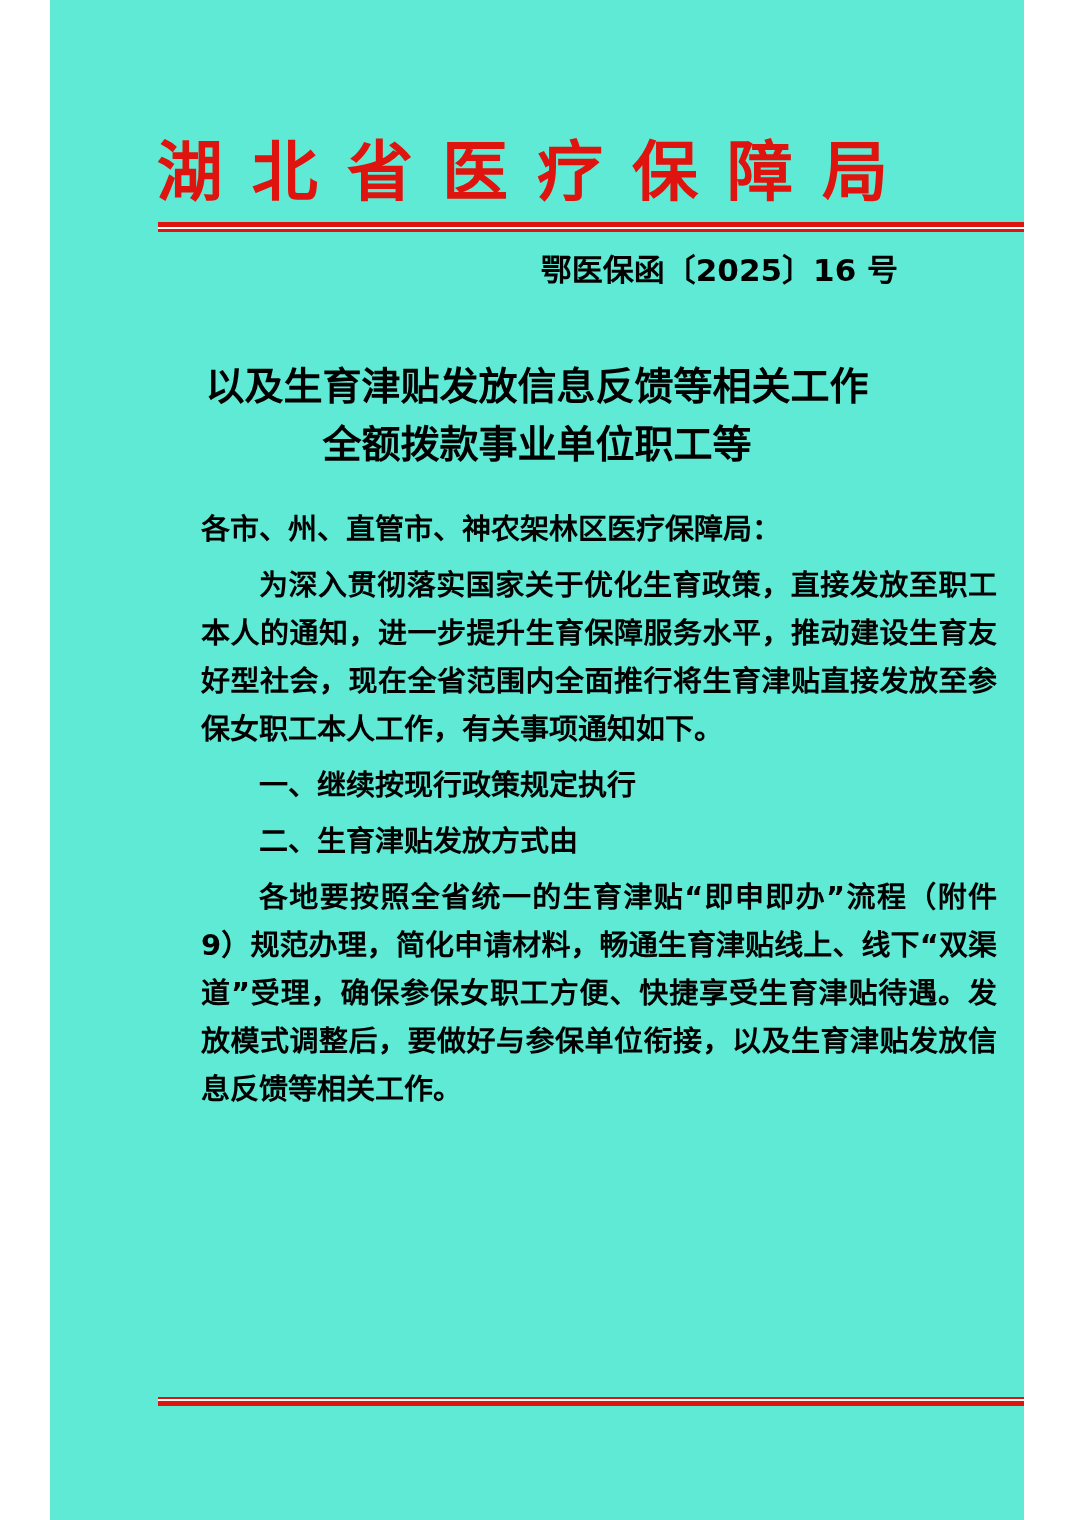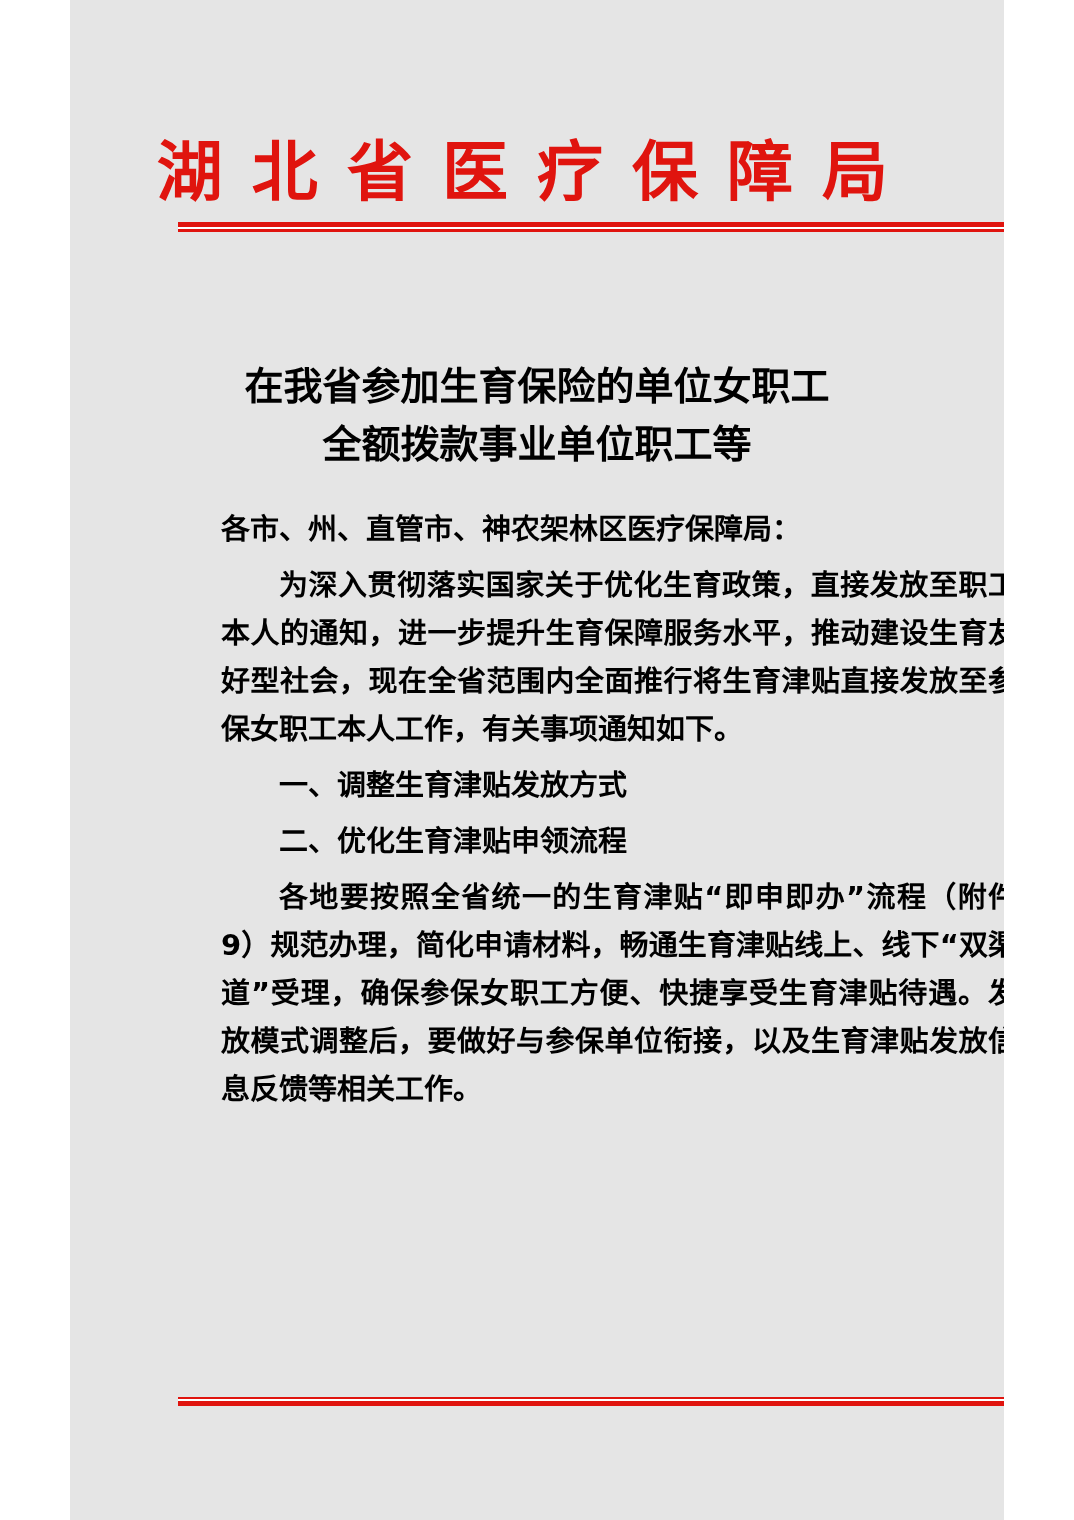--- a/index.html
+++ b/index.html
@@ -5,24 +5,25 @@
   html, body {
     margin: 0;
     padding: 0;
     background: #ffffff;
   }
   .page {
     position: relative;
     width: 934px;
     height: 1520px;
     margin: 0 auto;
-    background: #e5e5e5;
+    background: #5eead4;
     overflow: hidden;
     font-family: "DejaVu Sans", "Liberation Sans", sans-serif;
     color: #000000;
+    padding-left: 40px;
   }
 
   
   .agency-name {
     position: absolute;
     top: 132px;
     left: 0;
     width: 100%;
     text-align: center;
     font-family: "DejaVu Serif", "Liberation Serif", serif;
@@ -95,32 +96,33 @@
 <div class="page">
 
   <div class="agency-name">湖北省医疗保障局</div>
 
   <div class="rule rule-top">
     <div class="bar-thick"></div>
     <div class="bar-gap"></div>
     <div class="bar-thin"></div>
   </div>
 
+  <div class="doc-number">鄂医保函〔2025〕16 号</div>
 
   <div class="doc-title">
-    <div>在我省参加生育保险的单位女职工</div>
+    <div>以及生育津贴发放信息反馈等相关工作</div>
     <div>全额拨款事业单位职工等</div>
   </div>
 
   <div class="content">
     <p class="salutation">各市、州、直管市、神农架林区医疗保障局：</p>
     <div>
         <p class="paragraph">为深入贯彻落实国家关于优化生育政策，直接发放至职工本人的通知，进一步提升生育保障服务水平，推动建设生育友好型社会，现在全省范围内全面推行将生育津贴直接发放至参保女职工本人工作，有关事项通知如下。</p>
-        <p class="heading">一、调整生育津贴发放方式</p>
-        <p class="heading">二、优化生育津贴申领流程</p>
+        <p class="heading">一、继续按现行政策规定执行</p>
+        <p class="heading">二、生育津贴发放方式由</p>
         <p class="paragraph">各地要按照全省统一的生育津贴“即申即办”流程（附件 9）规范办理，简化申请材料，畅通生育津贴线上、线下“双渠道”受理，确保参保女职工方便、快捷享受生育津贴待遇。发放模式调整后，要做好与参保单位衔接，以及生育津贴发放信息反馈等相关工作。</p>
       </div>
   </div>
 
   <div class="rule rule-bottom">
     <div class="bar-thin"></div>
     <div class="bar-gap"></div>
     <div class="bar-thick"></div>
   </div>
 

